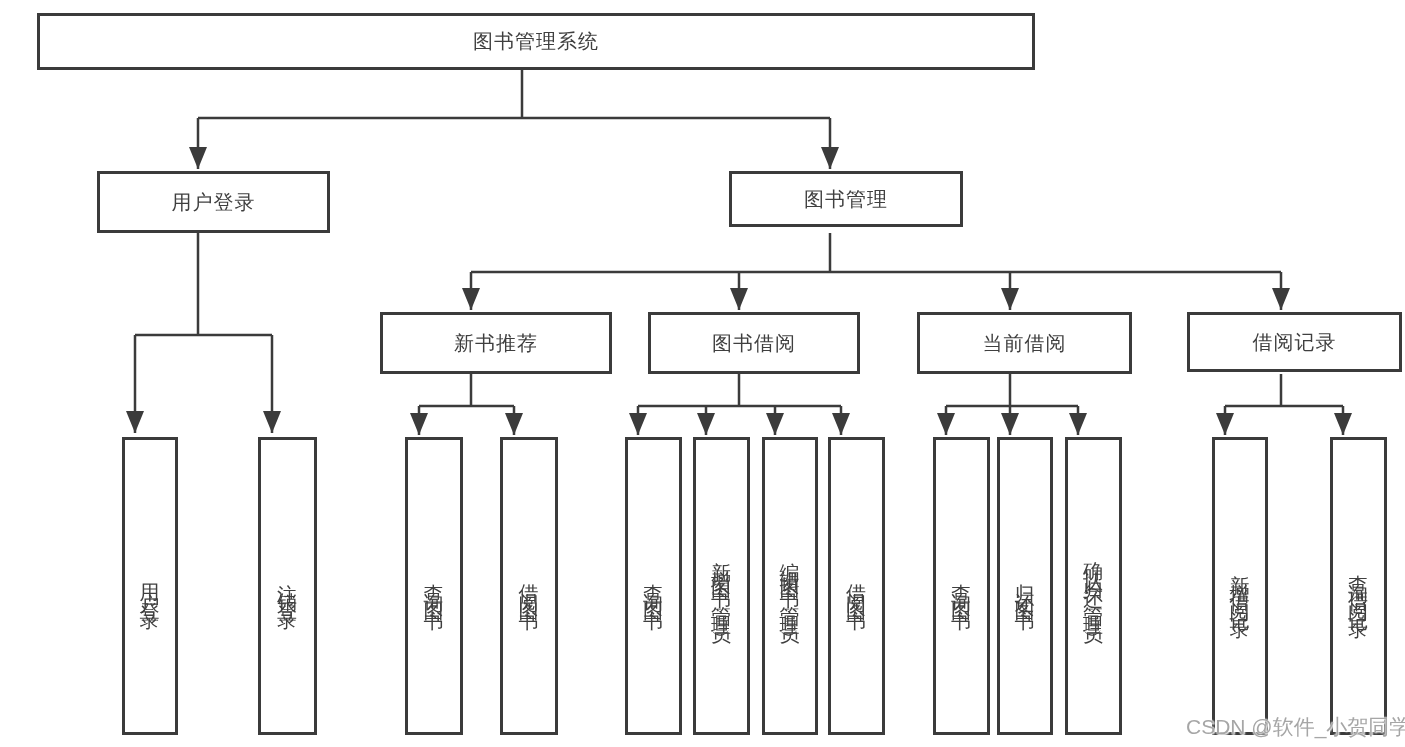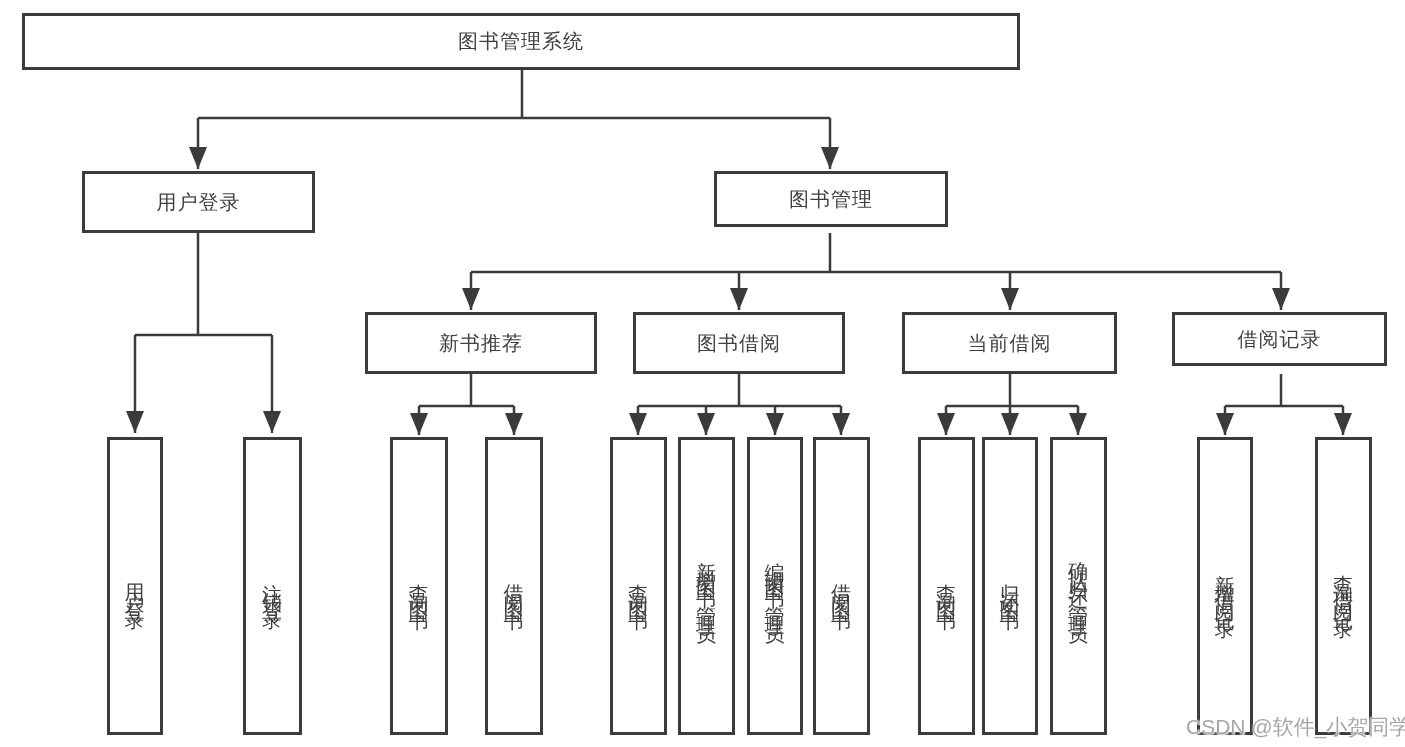--- a/index.html
+++ b/index.html
@@ -22,20 +22,21 @@
   .box {
     position: absolute;
     box-sizing: border-box;
     border: 3px solid var(--line, #3b3b3b);
     background: #ffffff;
     display: flex;
     align-items: center;
     justify-content: center;
     color: var(--text, #3f3f3f);
     z-index: 2;
+    margin-left: 15px;
   }
   .hbox { font-size: 20px; letter-spacing: 1px; }
   .vbox span {
     writing-mode: vertical-rl;
     text-orientation: mixed;
     font-size: 20px;
     letter-spacing: 9px;
     line-height: 1;
     white-space: nowrap;
   }
@@ -98,21 +99,21 @@
 
   <div class="box hbox" style="left:365px;top:312px;width:232px;height:62px;">
     <span>新书推荐</span>
   </div>
   <div class="box hbox" style="left:902px;top:312px;width:215px;height:62px;">
     <span>当前借阅</span>
   </div>
   <div class="box hbox" style="left:633px;top:312px;width:212px;height:62px;">
     <span>图书借阅</span>
   </div>
-  <div class="box hbox" style="left:1172px;top:312px;width:215px;height:54px;">
+  <div class="box hbox" style="left:1172px;top:312px;width:215px;height:60px;">
     <span>借阅记录</span>
   </div>
 
   <div class="box vbox" style="left:107px;top:437px;width:56px;height:298px;">
     <span>用户登录</span>
   </div>
   <div class="box vbox" style="left:243px;top:437px;width:59px;height:298px;">
     <span>注销登录</span>
   </div>
 

